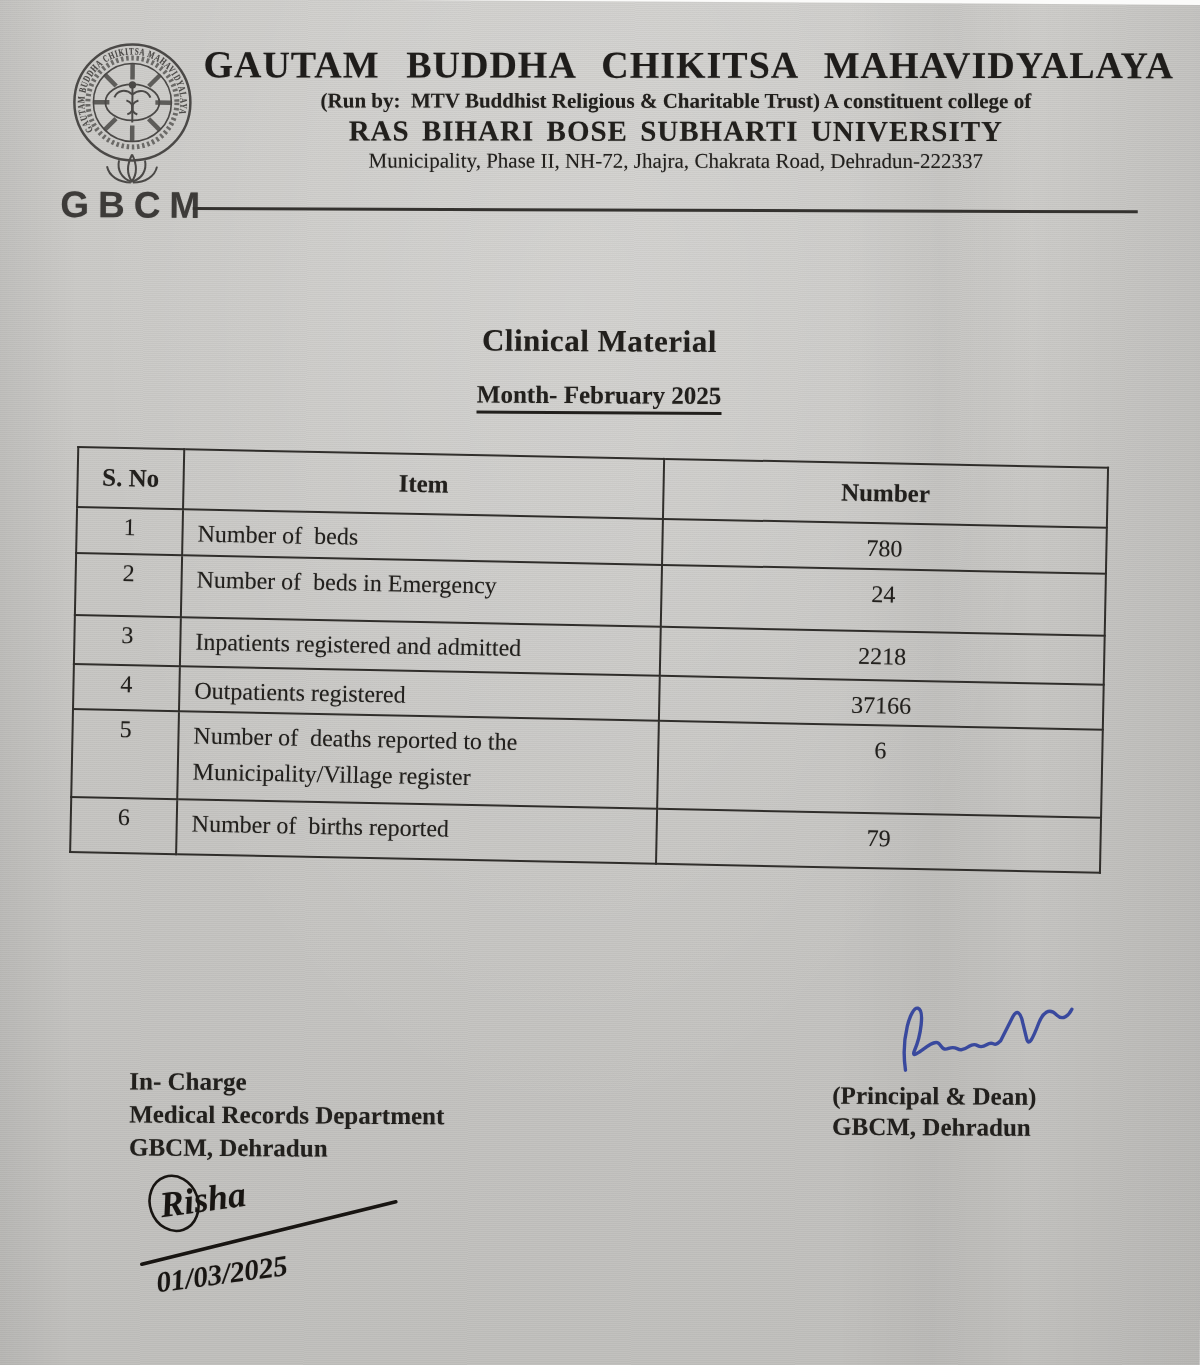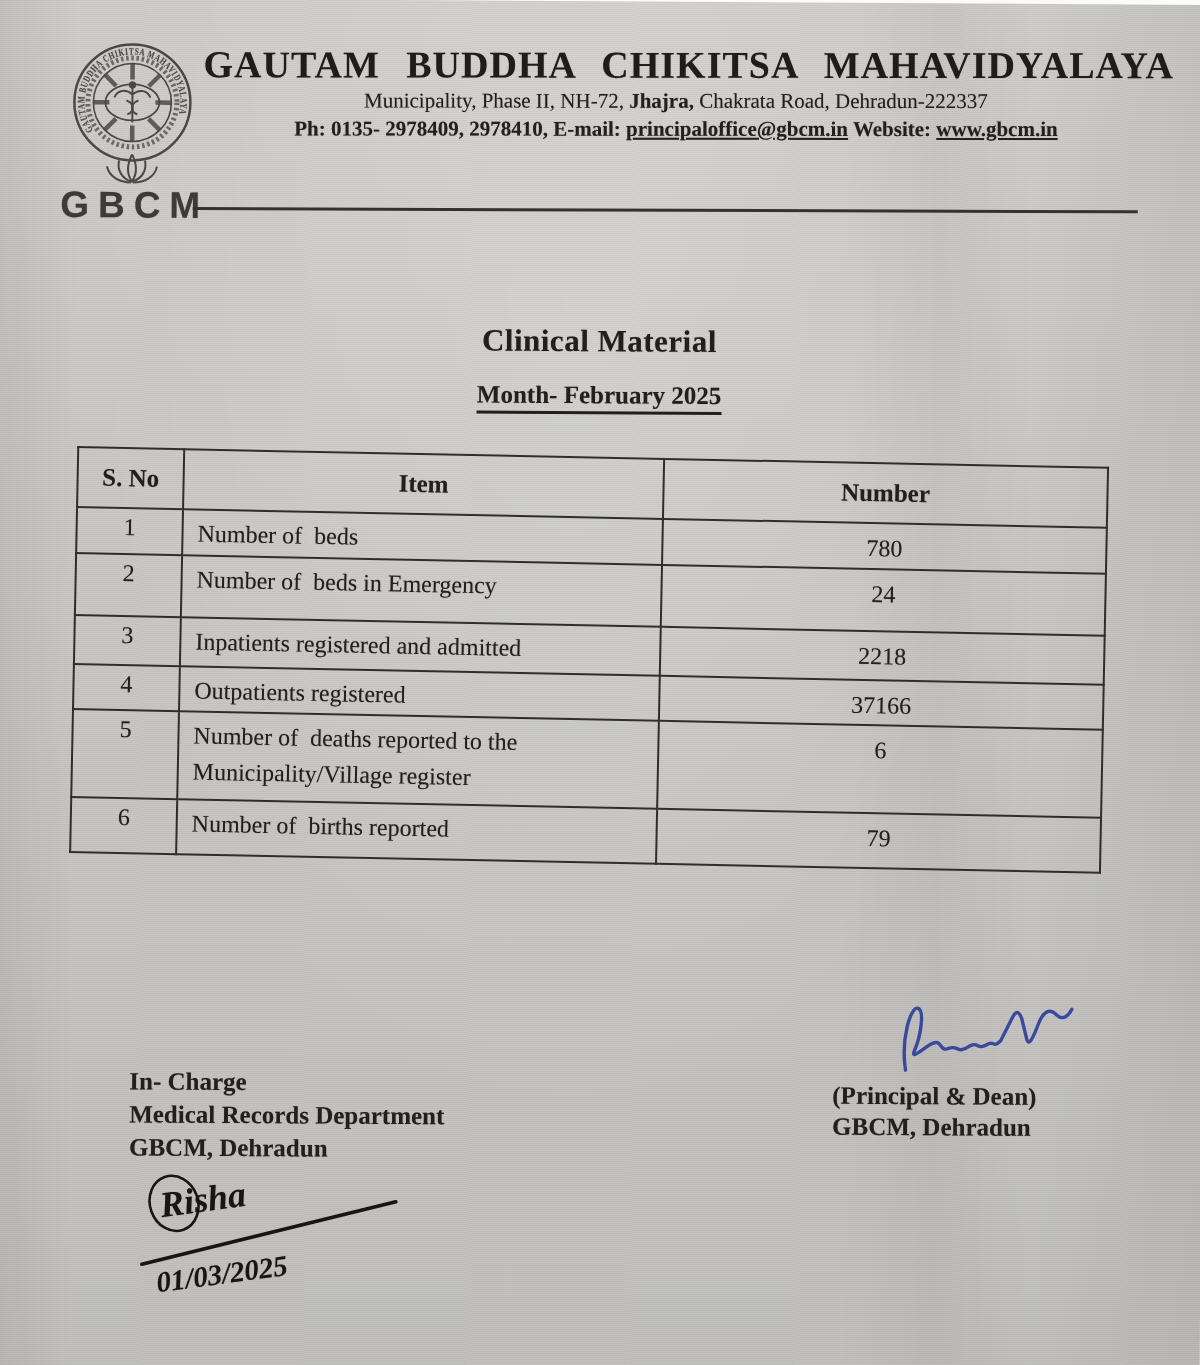--- a/index.html
+++ b/index.html
@@ -33,21 +33,21 @@
     font-family:"Liberation Sans","DejaVu Sans",sans-serif;
     font-weight:bold;font-size:37px;letter-spacing:9px;color:#3d3b39;
     margin-top:-4px;padding-left:6px;
   }
   .head-text{position:absolute;left:210px;top:40px;width:945px;text-align:center;transform:rotate(-0.3deg);}
   .college-name{font-size:38px;font-weight:bold;letter-spacing:1px;word-spacing:16px;line-height:46px;white-space:nowrap;color:#1f1d1b;}
   .trust-line{font-size:21px;font-weight:bold;line-height:27px;white-space:pre;}
   .university{font-size:29px;font-weight:bold;letter-spacing:1px;word-spacing:4px;line-height:33px;}
   .address-line{font-size:21px;line-height:27px;}
   .contact-line{font-size:21px;font-weight:bold;line-height:28px;}
-  .b{font-weight:bold;}
+  .b{font-weight:normal;}
   .u{text-decoration:underline;}
   .divider{
     position:absolute;left:200px;top:207px;width:945px;height:3px;
     background:#34322f;transform:rotate(-0.15deg);
   }
 
   
   .title-wrap{position:absolute;left:0;top:322px;width:1215px;text-align:center;}
   .doc-title{font-size:31px;font-weight:bold;letter-spacing:0.5px;}
   .subtitle-wrap{position:absolute;left:0;top:380px;width:1215px;text-align:center;}
@@ -121,22 +121,23 @@
         <path id="sealArc" d="M 64,96 A 48,48 0 1 1 142,96" fill="none"></path>
         <text font-size="10" font-weight="bold" fill="#4b4947" letter-spacing="1" stroke="none" style="text-shadow:none;">
           <textPath href="#sealArc" textLength="192" lengthAdjust="spacingAndGlyphs">GAUTAM BUDDHA CHIKITSA MAHAVIDYALAYA</textPath>
         </text>
       </svg>
       <div class="gbcm">GBCM</div>
     </div>
 
     <div class="head-text">
       <div class="college-name">GAUTAM BUDDHA CHIKITSA MAHAVIDYALAYA</div>
+      <div class="trust-line">(Run by:  MTV Buddhist Religious &amp; Charitable Trust) A constituent college of</div>
+      <div class="university">RAS BIHARI BOSE SUBHARTI UNIVERSITY</div>
       <div class="address-line"><span>Municipality, Phase II, NH-72, </span><span class="b">Jhajra,</span><span> Chakrata Road, Dehradun-222337</span></div>
-      <div class="contact-line"><span>Ph: 0135- 2978409, 2978410, E-mail: </span><span class="u">principaloffice@gbcm.in</span><span> Website: </span><span class="u">www.gbcm.in</span></div>
     </div>
     <div class="divider"></div>
 
     <div class="title-wrap"><span class="doc-title">Clinical Material</span></div>
     <div class="subtitle-wrap"><span class="doc-subtitle">Month- February 2025</span></div>
 
     <table class="doc-table">
       <colgroup>
           <col style="width:106px">
           <col style="width:480px">

